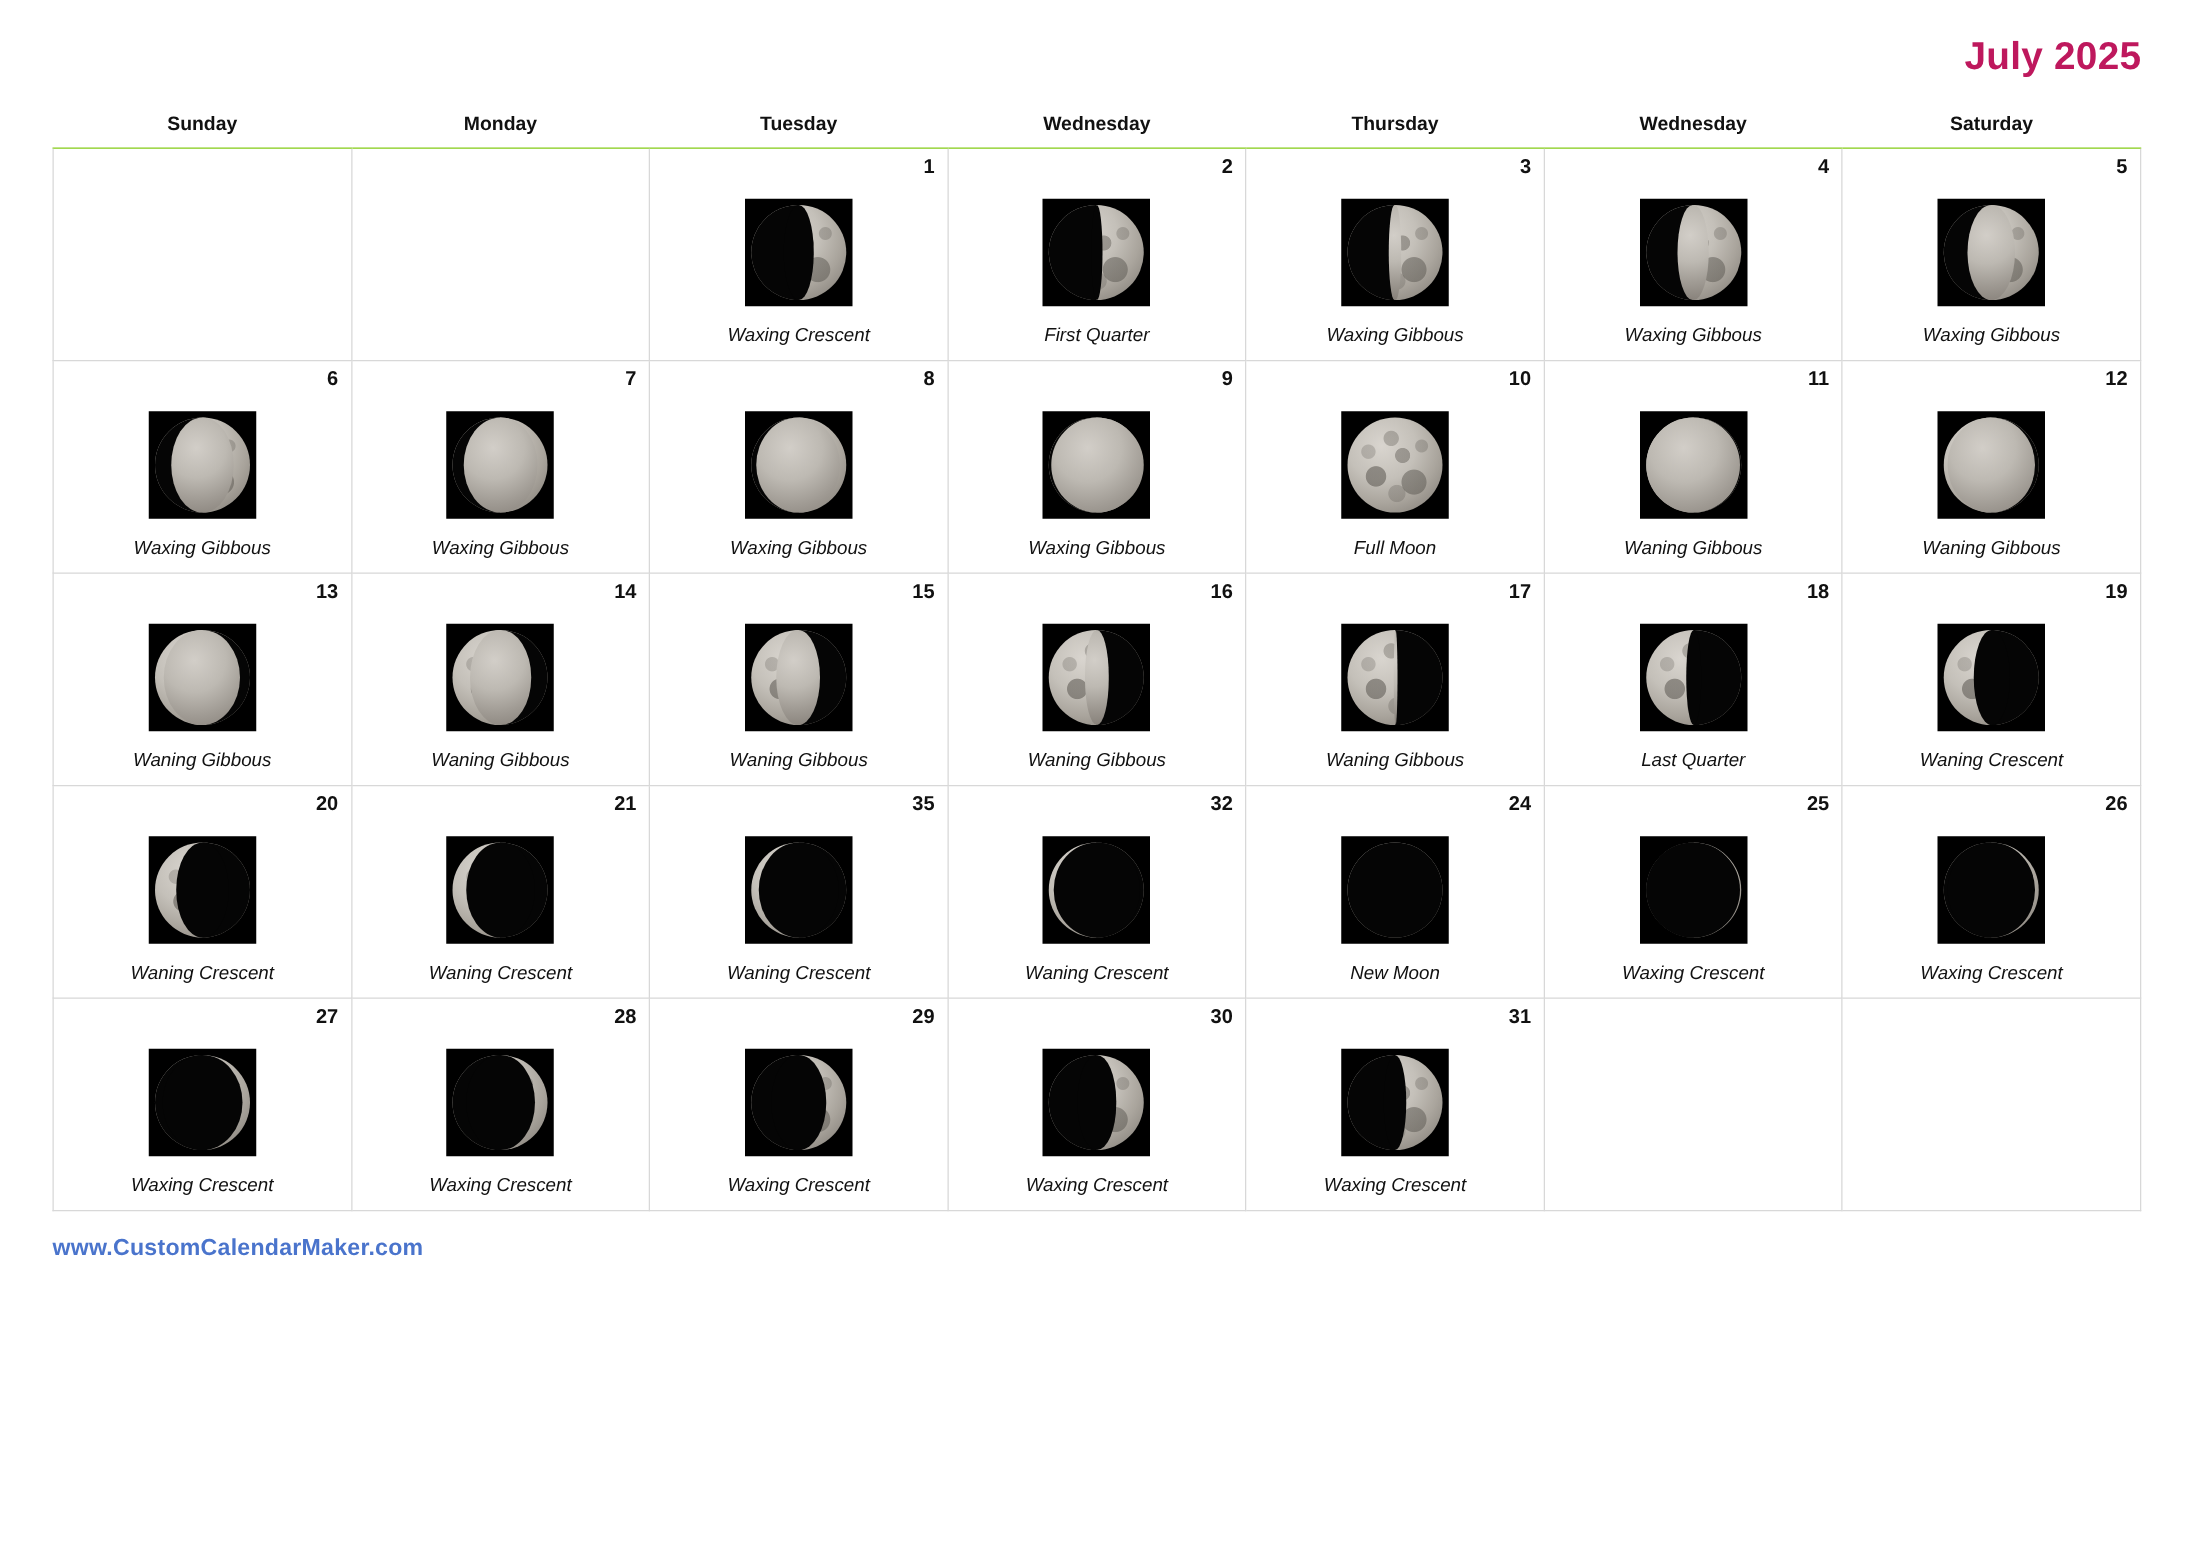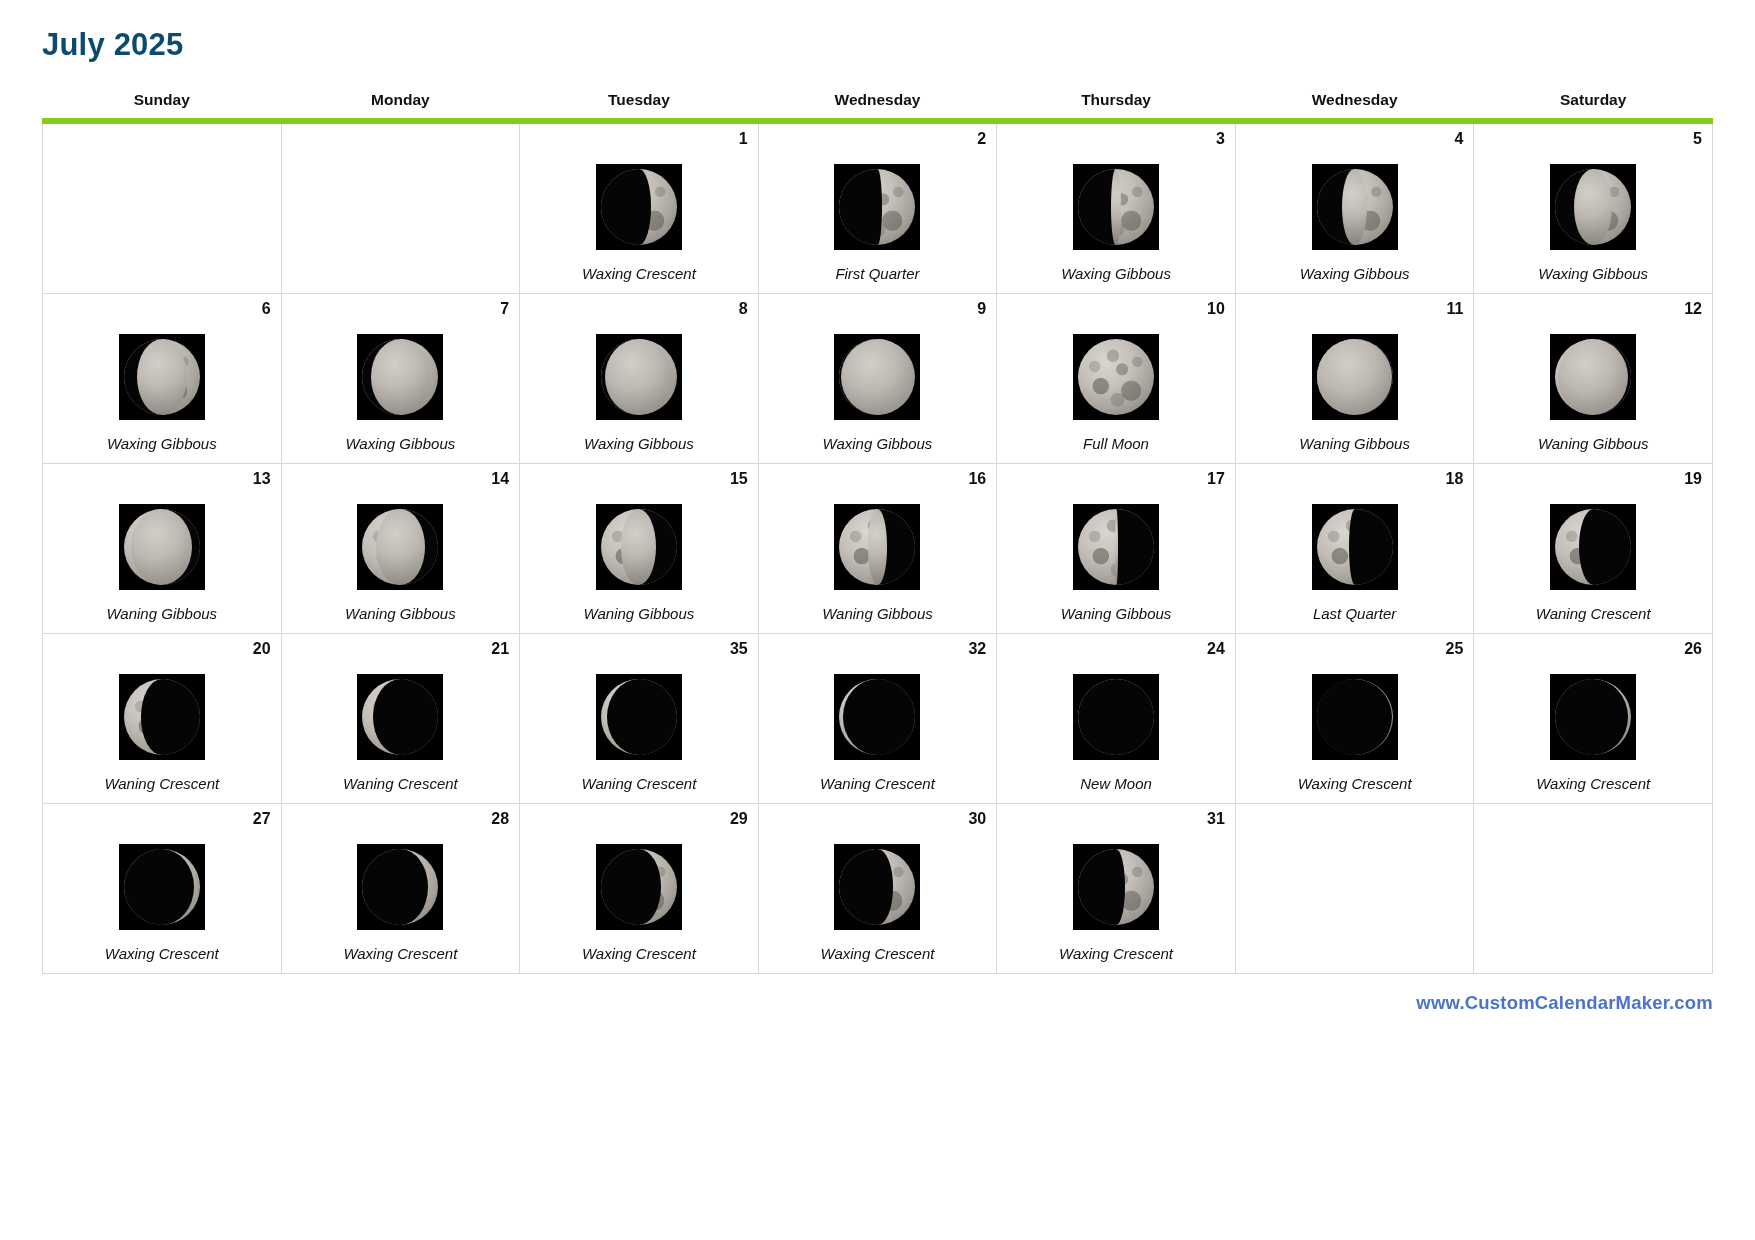--- a/index.html
+++ b/index.html
@@ -15,39 +15,39 @@
     -webkit-font-smoothing: antialiased;
   }
   .page {
     width: 1755px;
     height: 1240px;
     position: relative;
     box-sizing: border-box;
     padding: 0 42px;
   }
   .title {
-    text-align: left;
+    text-align: right;
     font-size: 31px;
     font-weight: bold;
     letter-spacing: .2px;
     padding-top: 27px;
     padding-bottom: 22px;
-    color: #0c4a6e;
+    color: #be185d;
   }
   table.calendar {
     width: 100%;
     border-collapse: collapse;
     table-layout: fixed;
   }
   table.calendar th {
     font-size: 15.5px;
     font-weight: bold;
     text-align: center;
     padding: 6px 0 9px 0;
-    border-bottom: 6px solid #84cc16;
+    border-bottom: 1px solid #84cc16;
     color: #111;
   }
   table.calendar td {
     border: 1px solid #d8d8d8;
     vertical-align: top;
     height: 169px;
     padding: 0;
     position: relative;
   }
   table.calendar tr.week td:first-child { border-left: 1px solid #d8d8d8; }
@@ -118,21 +118,21 @@
   }
   .phase-label {
     text-align: center;
     font-size: 15px;
     color: #111;
     line-height: 18px;
     padding-bottom: 2px;
     font-style: italic;
   }
   .footer {
-    text-align: right;
+    text-align: left;
     padding-top: 18px;
     font-size: 18.5px;
     font-weight: bold;
     color: #7e9fe0;
     letter-spacing: .2px;
   }
   .footer .dom { color: #4a74cc; }
 </style>
 </head>
 <body>

